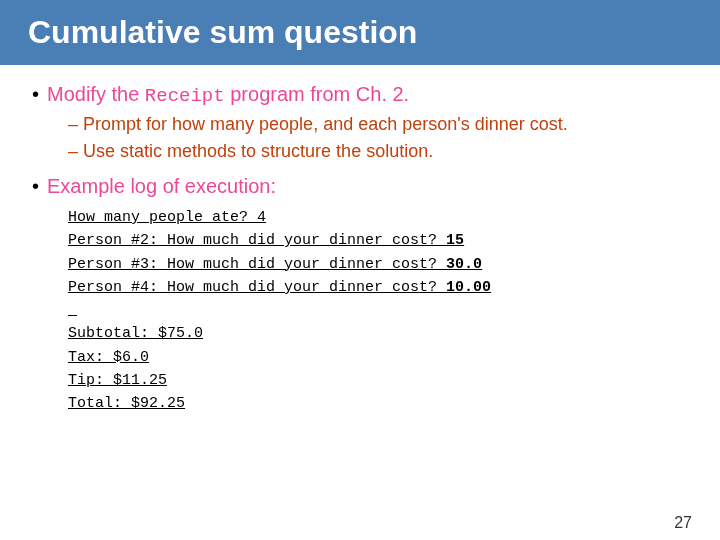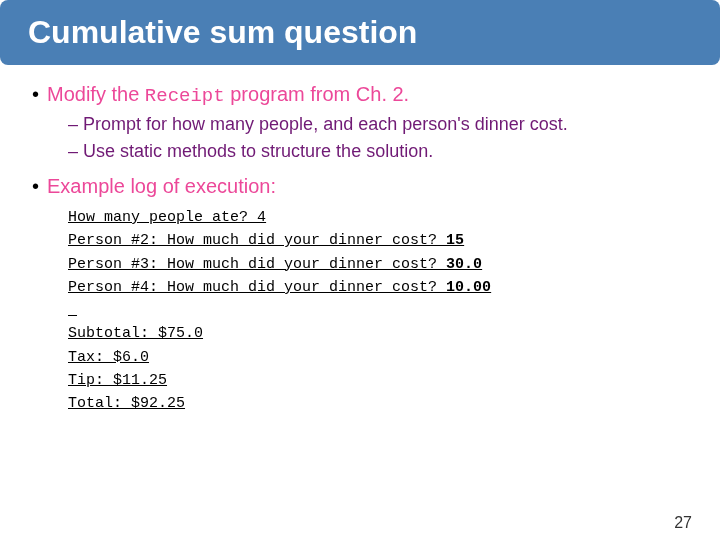--- a/index.html
+++ b/index.html
@@ -20,21 +20,21 @@
       width: 720px;
       height: 540px;
       background: #ffffff;
       display: flex;
       flex-direction: column;
     }
 
     .slide-header {
       background: #4a7fb5;
       padding: 14px 28px 14px 28px;
-      border-radius: 8px;
+      border-radius: 0;
     }
 
     .slide-header h1 {
       color: #ffffff;
       font-size: 32px;
       font-weight: bold;
       font-family: Arial, Helvetica, sans-serif;
     }
 
     .slide-content {
@@ -71,21 +71,21 @@
     }
 
     .sub-bullets {
       margin-left: 36px;
       margin-top: 2px;
       margin-bottom: 6px;
     }
 
     .sub-bullet {
       font-size: 18px;
-      color: #701a75;
+      color: #c2410c;
       line-height: 1.5;
     }
 
     .sub-bullet::before {
       content: '– ';
     }
 
     .example-section {
       margin-top: 10px;
     }

